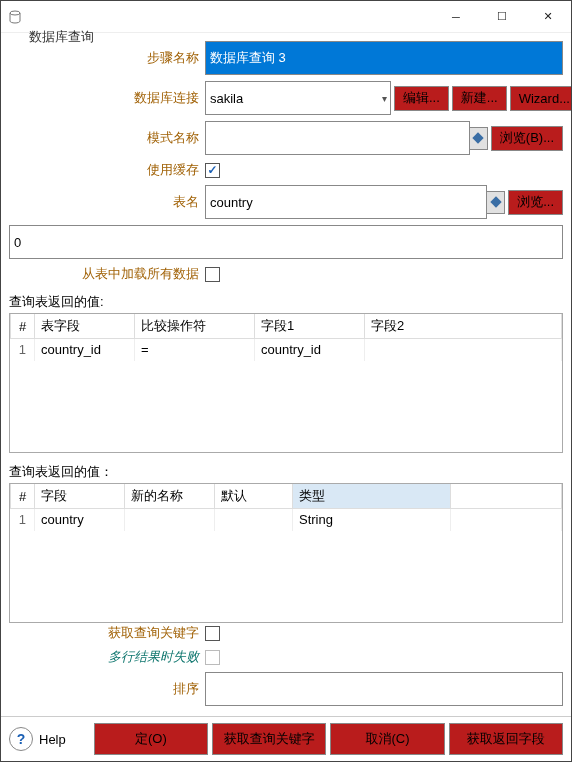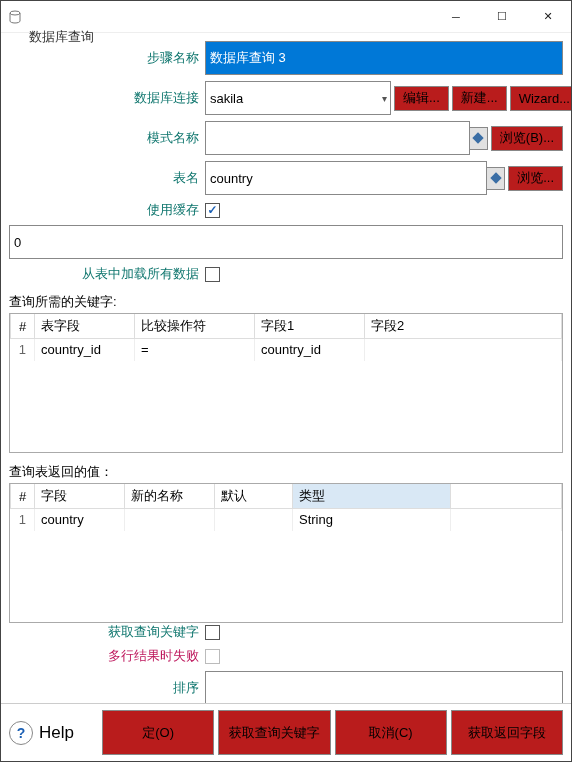--- a/index.html
+++ b/index.html
@@ -45,24 +45,24 @@
     .form-row {
       display: flex;
       align-items: center;
       margin-bottom: 6px;
     }
     .form-row .label {
       width: 196px;
       text-align: right;
       padding-right: 6px;
       font-size: 13px;
-      color: #0f766e;
+      color: #a16207;
       flex-shrink: 0;
     }
-    .form-row .disabled { color: #be185d; }
+    .form-row .disabled { color: #0f766e; font-style: italic; }
     .text-input, .select-input {
       height: 23px;
       border: 1px solid #888;
       padding: 16px 4px;
       font-size: 13px;
       font-family: inherit;
       background: #fff;
     }
     .selected { background: #0078d7; color: #fff; }
     .combo-wrap { position: relative; flex:1; display:flex; }
@@ -129,30 +129,30 @@
     }
     .table td.col-num { text-align:center; color:#666; }
     .table-body-fill { flex:1; background:#fff; }
     .footer {
       border-top: 1px solid #ccc;
       padding: 6px 8px;
       display: flex;
       gap: 4px;
       align-items:center;
     }
-    .footer .btn { flex:1; height: 45px; margin:0; }
+    .footer .btn { flex:1; height: 32px; margin:0; }
     .help-btn {
       width: 24px; height:24px;
       border:1px solid #888; border-radius:50%;
       display:flex;align-items:center;justify-content:center;
       font-size:14px;color:#1a5fb4;font-weight:bold;background:#fff;cursor:pointer;
       margin-right:2px;
       flex-shrink:0;
     }
-    .help-text { font-size:17px; margin-right:24px; cursor:pointer;}
+    .help-text { font-size:13px; margin-right:24px; cursor:pointer;}
   </style>
 </head>
 <body>
 
 <div class="titlebar">
   <span class="title-icon">
     <svg width="14" height="14" viewBox="0 0 14 14">
         <ellipse cx="7" cy="3" rx="5" ry="2" fill="none" stroke="#777" stroke-width="1"></ellipse>
         <path d="M2 3v8c0 1.1 2.2 2 5 2s5-.9 5-2V3" fill="none" stroke="#777" stroke-width="1"></path>
       </svg>
@@ -186,43 +186,43 @@
   <div class="form-row">
     <span class="label">模式名称</span>
     <input class="text-input" style="flex: 1 1 0%;" value="">
     <div class="diamond-btn">
         <div class="diamond"></div>
       </div>
     <button class="btn">浏览(B)...</button>
   </div>
 
   <div class="form-row">
+    <span class="label">使用缓存</span>
+    <div class="checkbox checked"></div>
+  </div>
+
+  <div class="form-row">
     <span class="label">表名</span>
     <input class="text-input" style="flex: 1 1 0%;" value="country">
     <div class="diamond-btn">
         <div class="diamond"></div>
       </div>
     <button class="btn">浏览...</button>
   </div>
 
   <div class="form-row">
-    <span class="label">使用缓存</span>
-    <div class="checkbox checked"></div>
-  </div>
-
-  <div class="form-row">
     <input class="text-input" style="flex: 1 1 0%;" value="0">
   </div>
 
   <div class="form-row">
     <span class="label">从表中加载所有数据</span>
     <div class="checkbox"></div>
   </div>
 
-  <div class="section-label">查询所需的关键字:</div>
+  <div class="section-label">查询表返回的值:</div>
   <div class="table-container">
     <table class="table">
       <thead>
           <tr>
         <th class="col-num">#</th>
         <th style="width:100px">表字段</th>
         <th style="width:120px">比较操作符</th>
         <th style="width:110px">字段1</th>
         <th>字段2</th>
       </tr>

